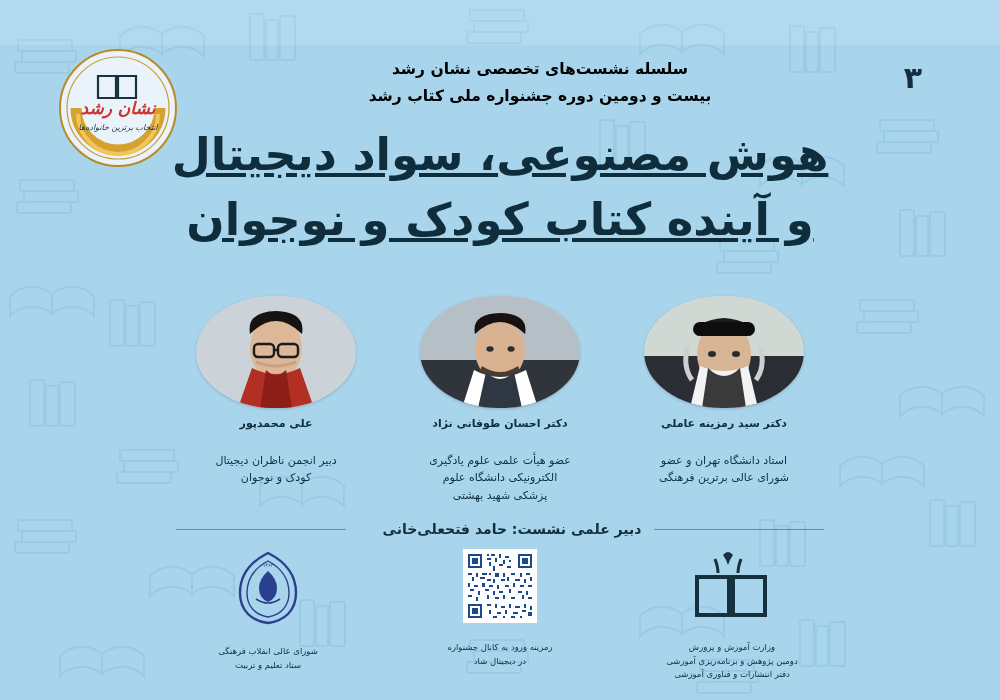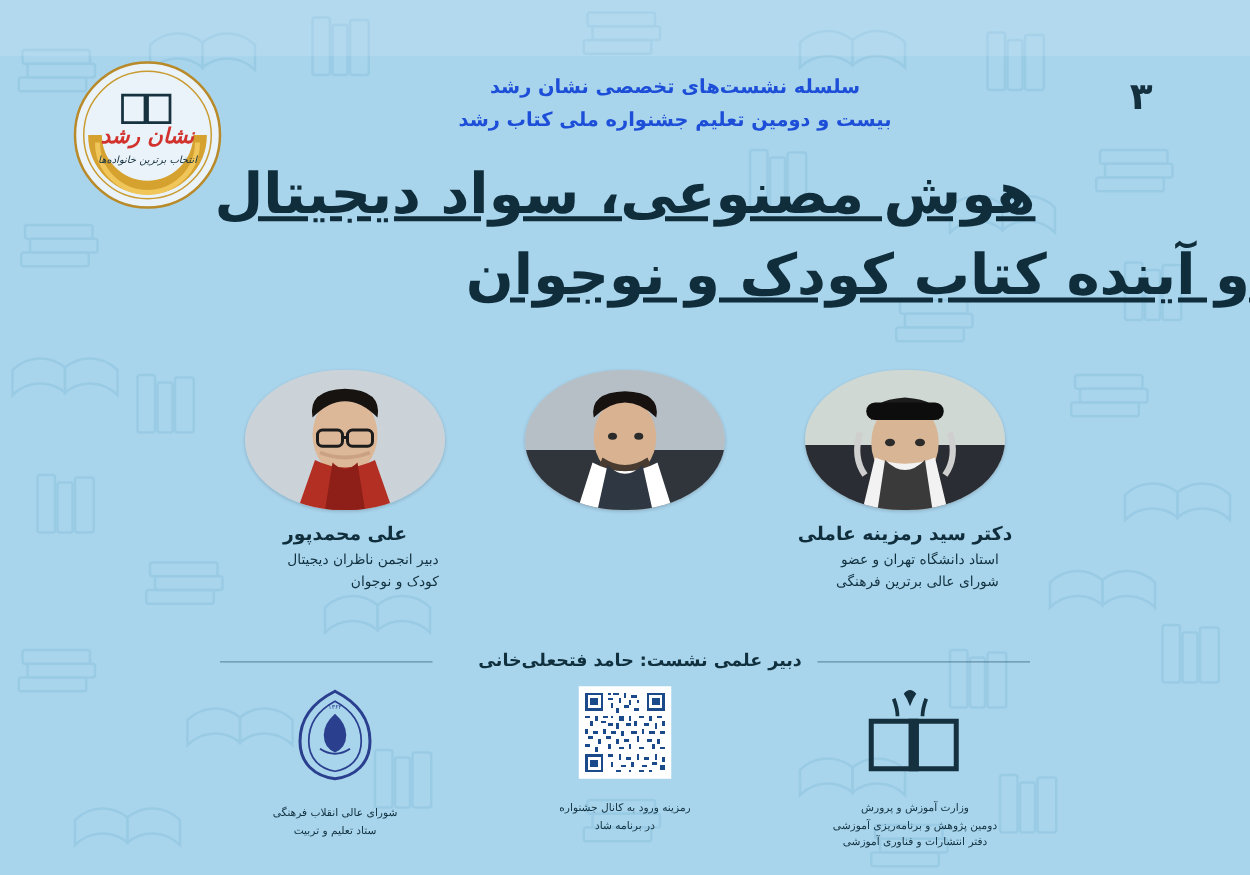--- a/index.html
+++ b/index.html
@@ -59,21 +59,21 @@
     font-style: italic;
   }
 
   
   .header-lines {
     position: absolute;
     top: 56px;
     right: 150px;
     width: 620px;
     text-align: center;
-    color: #1d4ed8;
+    color: #000000;
     line-height: 1.75;
   }
   .header-lines .hl {
     font-size: 15.5px;
     font-weight: 600;
     display: block;
   }
 
   
   .main-title {
@@ -85,21 +85,21 @@
     color: #0f2d3b;
     font-weight: bold;
     line-height: 1.45;
     letter-spacing: -0.5px;
   }
   .main-title .tl {
     display: block;
     font-size: 45px;
     text-decoration: underline;
   }
-  .main-title .tl.l2 { font-size: 45px; text-align: right; }
+  .main-title .tl.l2 { font-size: 45px; }
 
   
   .speakers {
     position: absolute;
     top: 296px;
     left: 0;
     width: 1000px;
     display: flex;
     flex-direction: row;
     justify-content: center;
@@ -118,31 +118,31 @@
     overflow: hidden;
     position: relative;
     box-shadow: 0 1px 3px rgba(0,0,0,0.18);
   }
   .portrait .ph {
     position: absolute;
     inset: 0;
   }
   .sp-name {
     margin-top: 9px;
-    font-size: 15px;
+    font-size: 11px;
     font-weight: bold;
     color: #0f2d3b;
     text-align: left;
     line-height: 1.35;
   }
   .sp-title {
-    margin-top: 2px;
+    margin-top: 20px;
     font-size: 11px;
     color: #10303e;
-    text-align: right;
+    text-align: center;
     line-height: 1.6;
     max-width: 150px;
   }
 
   
   .moderator {
     position: absolute;
     top: 521px;
     left: 12px;
     width: 1000px;
@@ -265,21 +265,21 @@
       </g>
       <path d="M24 66 a42 42 0 0 0 84 0" fill="none" stroke="#d6a22f" stroke-width="11"></path>
       <path d="M26 72 a40 40 0 0 0 80 0" fill="none" stroke="#f0c65a" stroke-width="4"></path>
       <text x="66" y="72" text-anchor="middle" fill="#d2322d" font-size="17" font-weight="bold">نشان رشد</text>
       <text x="66" y="88" text-anchor="middle" fill="#17323f" font-size="8">انتخاب برترین خانواده‌ها</text>
     </svg>
   </div>
 
   <div class="header-lines">
     <span class="hl">سلسله نشست‌های تخصصی نشان رشد</span>
-    <span class="hl">بیست و دومین تعلیم جشنواره ملی کتاب رشد</span>
+    <span class="hl">بیست و دومین دوره جشنواره ملی کتاب رشد</span>
   </div>
 
   <div class="main-title">
     <span class="tl l1">هوش مصنوعی، سواد دیجیتال</span>
     <span class="tl l2">و آینده کتاب کودک و نوجوان</span>
   </div>
 
   <div class="speakers">
 
     <div class="speaker">
@@ -309,20 +309,22 @@
           <rect y="64" width="160" height="48" fill="#30353c"></rect>
           <ellipse cx="80" cy="54" rx="25" ry="31" fill="#d9b391"></ellipse>
           <path d="M55 38 q25 -24 50 0 q4 -20 -25 -21 q-29 1 -25 21Z" fill="#17120f"></path>
           <path d="M62 70 q18 12 36 0 l4 10 q-22 12 -44 0Z" fill="#4a3b30"></path>
           <ellipse cx="70" cy="53" rx="3.6" ry="2.8" fill="#2b2b2b"></ellipse>
           <ellipse cx="91" cy="53" rx="3.6" ry="2.8" fill="#2b2b2b"></ellipse>
           <path d="M54 74 q26 14 52 0 l12 38 h-76Z" fill="#ffffff"></path>
           <path d="M66 76 q14 14 28 0 l8 36 h-44Z" fill="#2f3742"></path>
         </svg>
       </div>
+      <div class="sp-name">دکتر احسان طوفانی نژاد</div>
+      <div class="sp-title">عضو هیأت علمی علوم یادگیری الکترونیکی دانشگاه علوم پزشکی شهید بهشتی</div>
     </div>
 
     <div class="speaker">
       <div class="portrait">
         <svg class="ph" viewBox="0 0 160 112" preserveAspectRatio="xMidYMid slice">
           <rect width="160" height="112" fill="#cbd3d8"></rect>
           <ellipse cx="80" cy="52" rx="26" ry="32" fill="#dcb898"></ellipse>
           <path d="M54 38 q26 -26 52 0 q4 -22 -26 -23 q-30 1 -26 23Z" fill="#161310"></path>
           <rect x="58" y="48" width="20" height="13" rx="4" fill="none" stroke="#1c1c1c" stroke-width="2.4"></rect>
           <rect x="82" y="48" width="20" height="13" rx="4" fill="none" stroke="#1c1c1c" stroke-width="2.4"></rect>
@@ -440,21 +442,21 @@
               <rect x="27" y="28" width="2" height="1"></rect>
               <rect x="30" y="29" width="2" height="2"></rect>
             <rect x="13" y="31" width="2" height="1"></rect>
               <rect x="18" y="31" width="1" height="1"></rect>
               <rect x="22" y="31" width="2" height="1"></rect>
             <rect x="26" y="31" width="1" height="1"></rect>
           </g>
         </svg>
       </div>
       <div class="footer-caption" style="white-space:pre-line">رمزینه ورود به کانال جشنواره
-در برنامه شاد</div>
+در دیجیتال شاد</div>
     </div>
 
     <div class="footer-item">
       <svg width="84" height="78" viewBox="0 0 84 78">
         <path d="M42 4 C22 14 14 28 14 44 C14 62 26 72 42 74 C58 72 70 62 70 44 C70 28 62 14 42 4Z" fill="none" stroke="#2b3f8f" stroke-width="2.4"></path>
         <path d="M42 12 C27 20 21 31 21 44 C21 58 30 66 42 68 C54 66 63 58 63 44 C63 31 57 20 42 12Z" fill="none" stroke="#2b3f8f" stroke-width="1.4"></path>
         <path d="M42 22 q-9 8 -9 17 q0 10 9 14 q9 -4 9 -14 q0 -9 -9 -17Z" fill="#2b3f8f"></path>
         <path d="M30 50 q12 8 24 0" stroke="#2b3f8f" stroke-width="1.6" fill="none"></path>
         <text x="42" y="18" text-anchor="middle" font-size="5" fill="#2b3f8f">۱۳۶۳</text>
       </svg>

